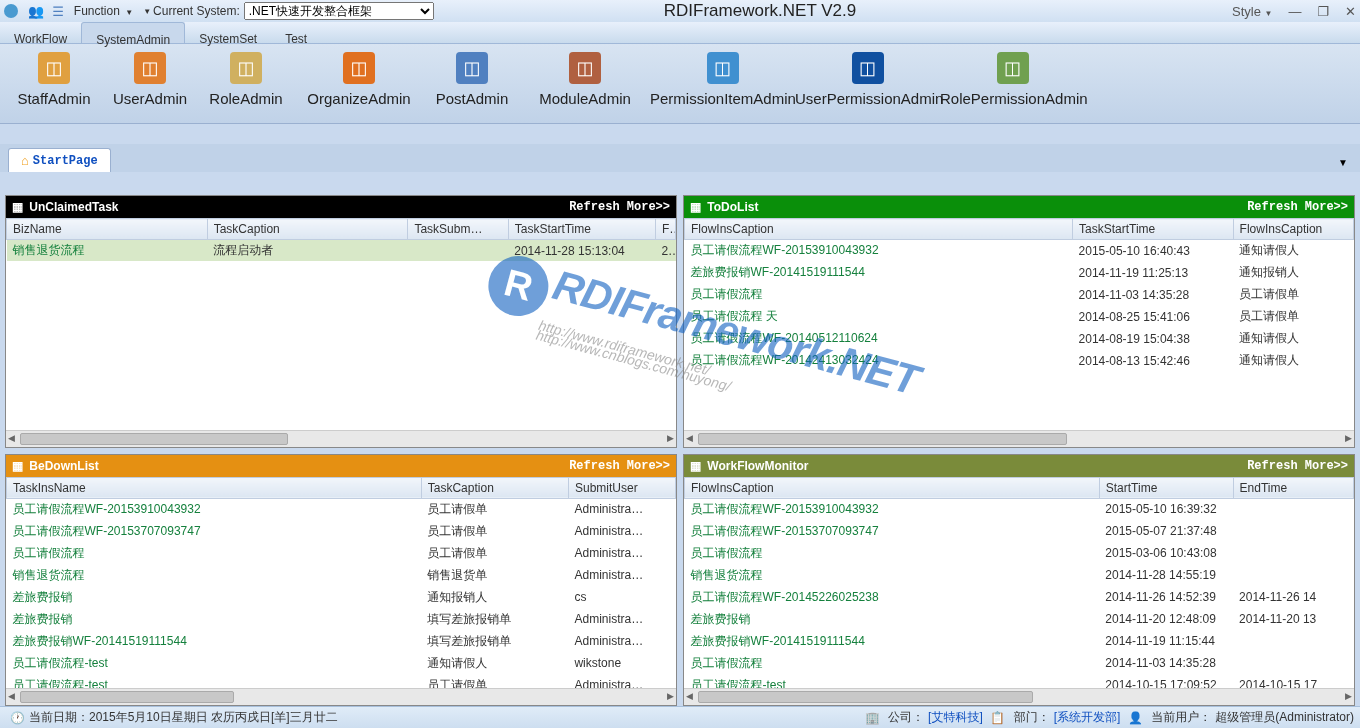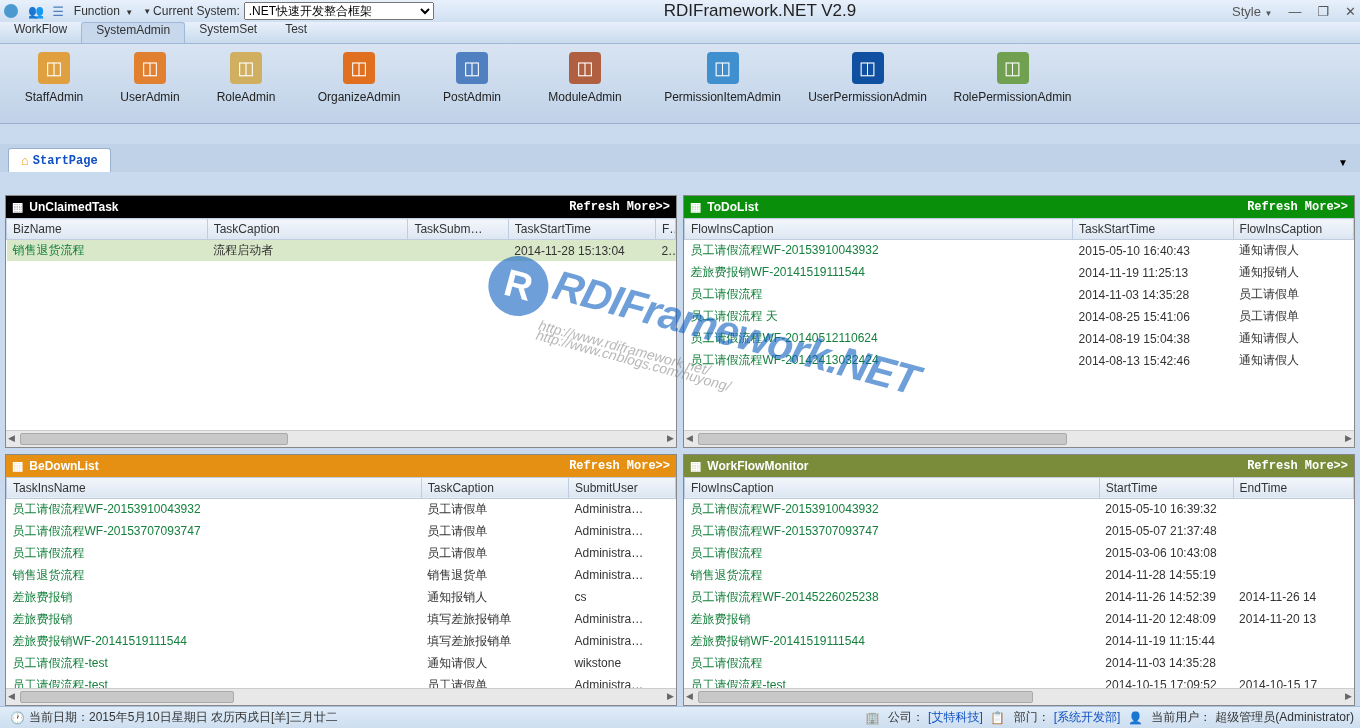--- a/index.html
+++ b/index.html
@@ -11,30 +11,30 @@
 .titlebar .icn { margin:0 4px; font-size:13px; }
 .titlebar .menu-btn { padding:0 6px; cursor:pointer; }
 .titlebar .drop { font-size:8px; margin:0 2px; }
 .titlebar select { margin-left:4px; font-size:12px; width:190px; }
 .titlebar .app-title { position:absolute; left:50%; transform:translateX(-50%); font-size:17px; color:#222; margin-left:80px;}
 .titlebar .win-ctrl { position:absolute; right:4px; display:flex; gap:16px; align-items:center;}
 .titlebar .win-ctrl span { cursor:pointer; font-size:13px; color:#555;}
 
 
 .main-tabs { height:22px; background:linear-gradient(#e8f0fb,#c9dbed); border-bottom:1px solid #a0b8d8; display:flex; }
-.main-tabs .tab { padding:0 14px; cursor:pointer; color:#333; }
+.main-tabs .tab { padding:10px 14px; cursor:pointer; color:#333; }
 .main-tabs .tab.active { background:#c8d8ec; border:1px solid #a0b8d8; border-bottom:none; border-radius:3px 3px 0 0; }
 
 
 .ribbon { height:80px; background:linear-gradient(#d8e4f2,#c0d2e8); border-bottom:1px solid #9ab0d0; display:flex; padding:4px 6px; gap:0; }
 .ribbon .rb-item { width:96px; text-align:center; cursor:pointer; padding-top:4px;}
 .ribbon .rb-item.wide { width:130px; }
 .ribbon .rb-item.wider { width:145px; }
 .ribbon .rb-ico { width:32px; height:32px; margin:0 auto 6px; border-radius:4px; display:flex; align-items:center; justify-content:center; font-size:18px; color:#fff;}
-.ribbon .rb-lbl { color:#222; font-size:12px; }
+.ribbon .rb-lbl { color:#222; font-size:15px; }
 
 
 .page-tab-row { height:28px; background:#c0d2e8; display:flex; align-items:flex-end; padding:0 8px; margin-top:20px;}
 .page-tab { background:#fff; border:1px solid #9ab0d0; border-bottom:none; padding:4px 12px; border-radius:3px 3px 0 0; display:flex; align-items:center; gap:4px;}
 .page-tab .home-ico { color:#f0a020; font-size:13px;}
 .page-tab-row .drop-end { margin-left:auto; cursor:pointer; font-size:10px; padding:4px;}
 
 
 .quad { position:absolute; top:195px; left:5px; right:5px; bottom:22px; display:grid; grid-template-columns:1fr 1fr; grid-template-rows:1fr 1fr; gap:6px; }
 .panel { background:#fff; border:1px solid #888; display:flex; flex-direction:column; overflow:hidden;}

